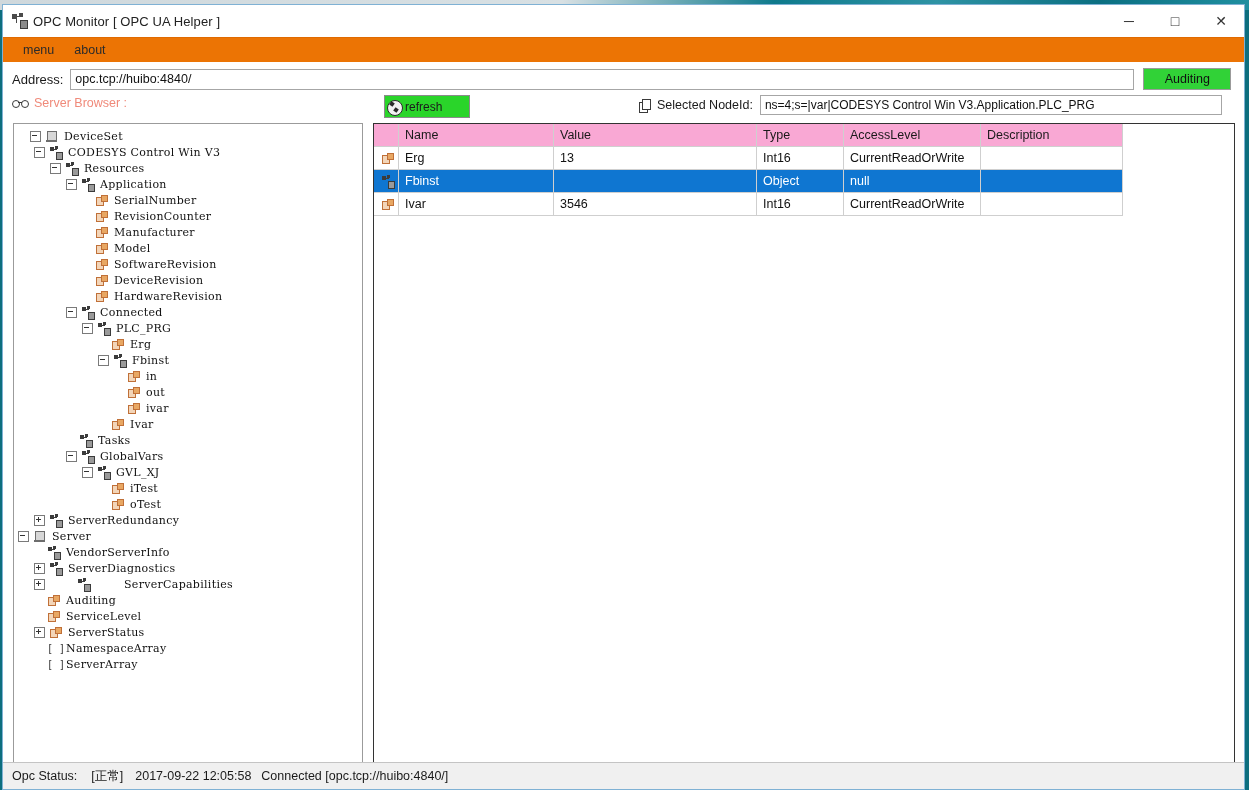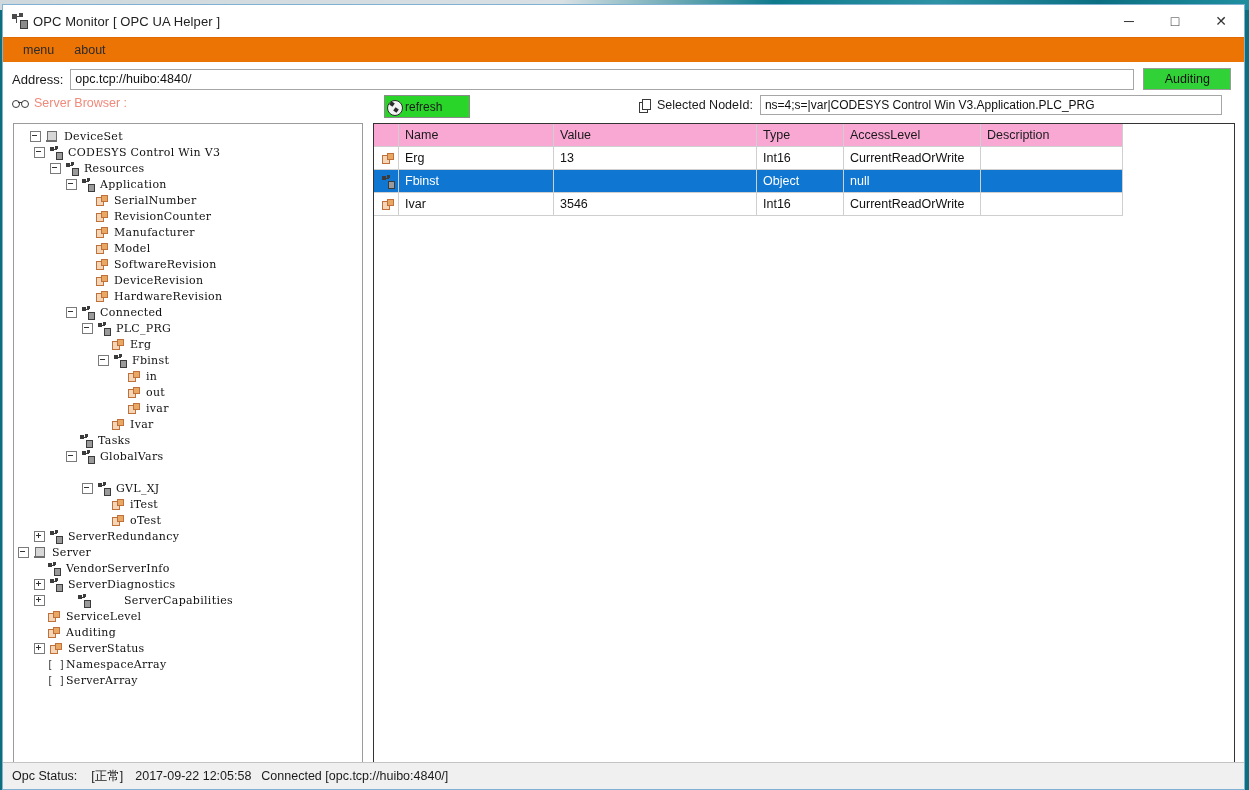--- a/index.html
+++ b/index.html
@@ -501,21 +501,21 @@
           <div class="tnode" style="padding-left: 48px;">
             <span class="expander"></span>
             <span class="ticon ic-folder">
               <span class="n n1"></span>
               <span class="n n2"></span>
               <span class="n n3"></span>
               <span class="n l1"></span>
             </span>
             <span class="tlabel">GlobalVars</span>
           </div>
-          <div class="tnode" style="padding-left: 64px; margin-top: 16px;">
+          <div class="tnode" style="padding-left: 64px;">
             <span class="expander"></span>
             <span class="ticon ic-folder">
               <span class="n n1"></span>
               <span class="n n2"></span>
               <span class="n n3"></span>
               <span class="n l1"></span>
             </span>
             <span class="tlabel">GVL_XJ</span>
           </div>
           <div class="tnode" style="padding-left: 80px;">
@@ -581,29 +581,29 @@
               <span class="n l1"></span>
             </span>
             <span class="tlabel">ServerCapabilities</span>
           </div>
           <div class="tnode" style="padding-left: 16px;">
             <span class="expander none"></span>
             <span class="ticon ic-var">
               <span class="sq s1"></span>
               <span class="sq s2"></span>
             </span>
+            <span class="tlabel">Auditing</span>
+          </div>
+          <div class="tnode" style="padding-left: 16px;">
+            <span class="expander none"></span>
+            <span class="ticon ic-var">
+              <span class="sq s1"></span>
+              <span class="sq s2"></span>
+            </span>
             <span class="tlabel">ServiceLevel</span>
-          </div>
-          <div class="tnode" style="padding-left: 16px;">
-            <span class="expander none"></span>
-            <span class="ticon ic-var">
-              <span class="sq s1"></span>
-              <span class="sq s2"></span>
-            </span>
-            <span class="tlabel">Auditing</span>
           </div>
           <div class="tnode" style="padding-left: 16px;">
             <span class="expander plus"></span>
             <span class="ticon ic-var">
               <span class="sq s1"></span>
               <span class="sq s2"></span>
             </span>
             <span class="tlabel">ServerStatus</span>
           </div>
           <div class="tnode" style="padding-left: 16px;">

